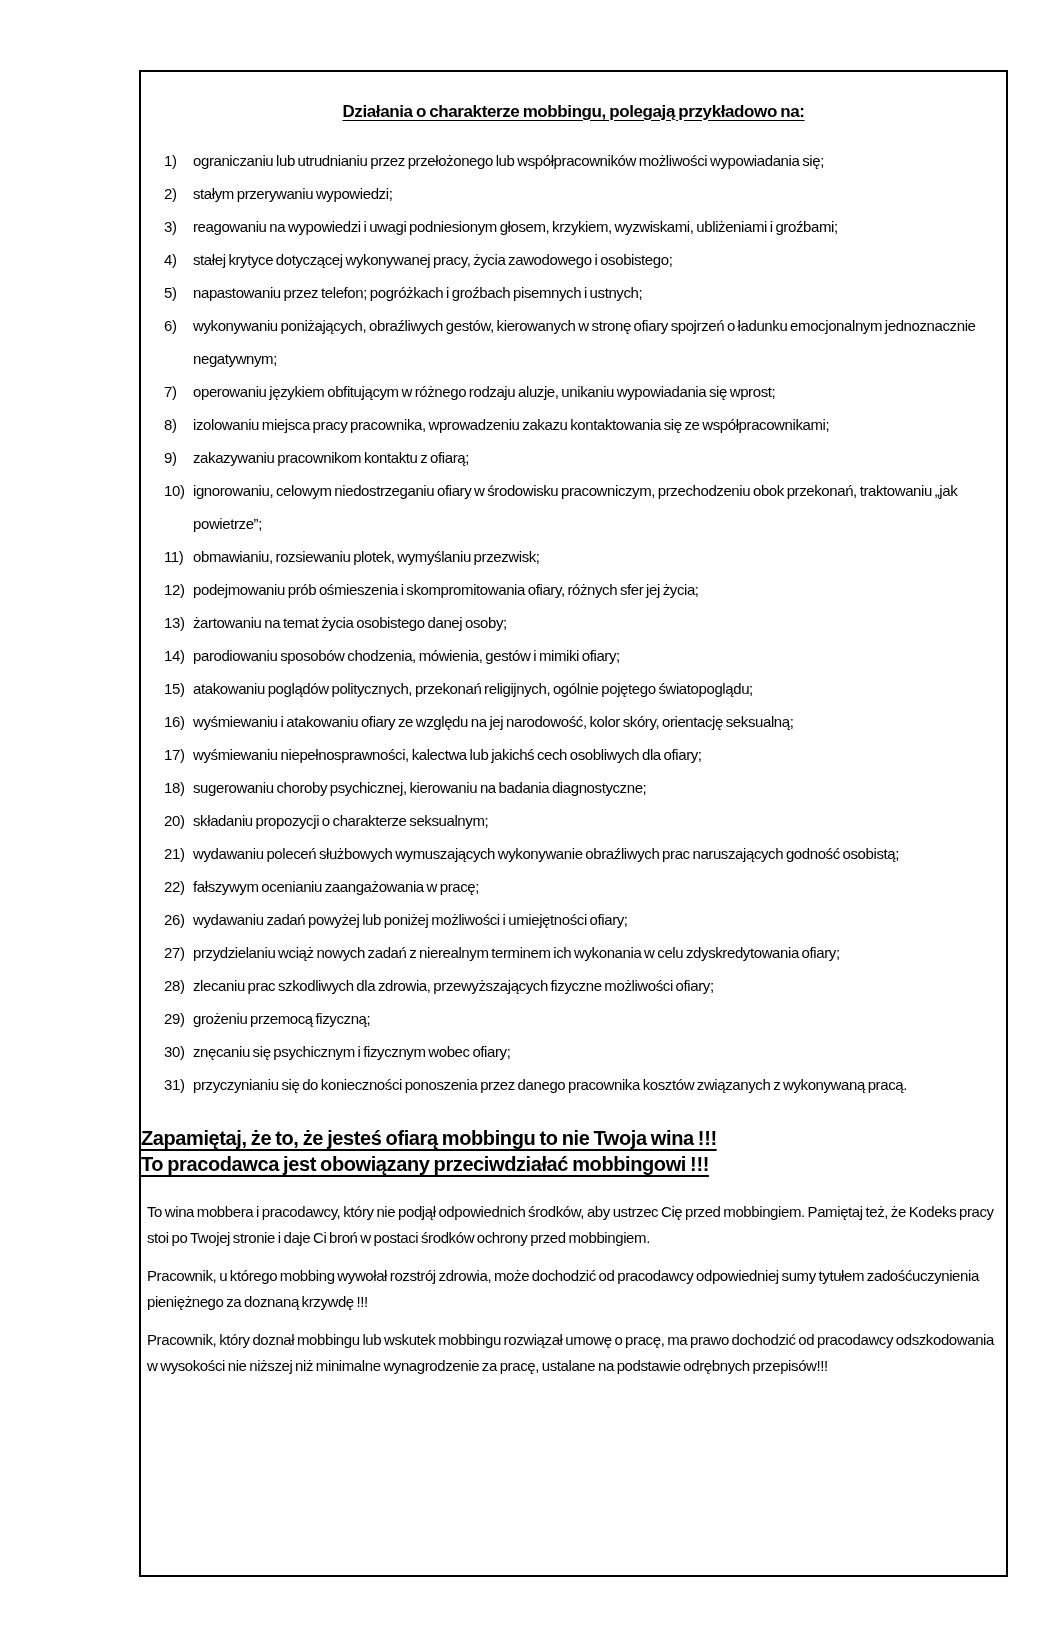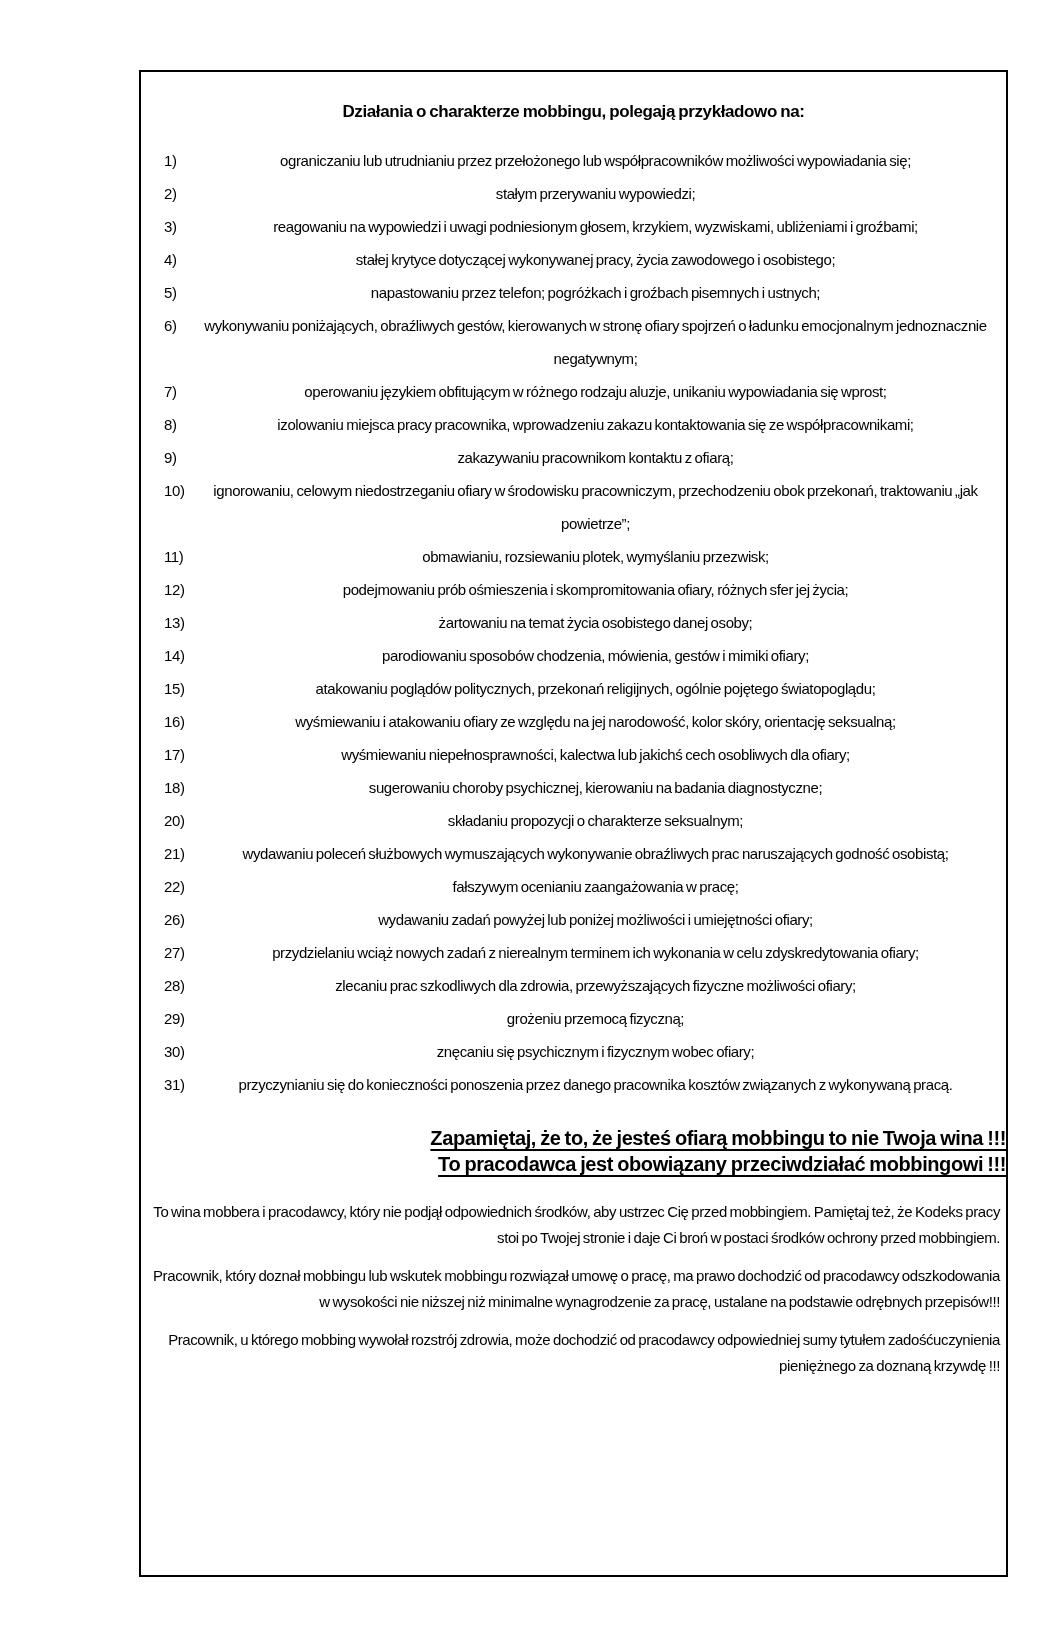--- a/index.html
+++ b/index.html
@@ -26,20 +26,21 @@
     height: 1507px;
     border: 2px solid #000000;
     box-sizing: border-box;
     padding-top: 28px;
     background: #ffffff;
   }
   .doc-title {
     text-align: center;
     font-size: 17px;
     font-weight: bold;
+    text-decoration: underline;
     text-underline-offset: 3px;
     margin: 0 0 14px 0;
     line-height: 24px;
   }
   ul.mobbing-list {
     list-style: none;
     margin: 0;
     padding: 6px 8px 0 23px;
   }
   ul.mobbing-list li {
@@ -47,42 +48,41 @@
     align-items: flex-start;
     line-height: 33px;
     font-size: 15px;
   }
   ul.mobbing-list .num {
     flex: 0 0 29px;
     white-space: nowrap;
   }
   ul.mobbing-list .txt {
     flex: 1 1 auto;
-    text-align: center;
   }
   .highlight {
-    text-align: right;
+    text-align: left;
     font-weight: bold;
     font-size: 20px;
     text-decoration: underline;
     text-underline-offset: 4px;
     line-height: 26px;
     margin: 0;
   }
   .highlight.first { margin-top: 24px; }
   .highlight.second { }
   .bottom-paragraphs {
     padding: 0 6px;
     margin-top: 22px;
   }
   .bottom-paragraphs p {
     font-size: 15px;
     line-height: 26px;
     margin: 0 0 12px 0;
-    text-align: right;
+    text-align: left;
   }
 </style>
 </head>
 <body>
 
 <div class="page">
   <div class="doc-frame">
 
     <div class="doc-title">Działania o charakterze mobbingu, polegają przykładowo na:</div>
 
@@ -195,18 +195,18 @@
           <span class="num">31)</span>
           <span class="txt">przyczynianiu się do konieczności ponoszenia przez danego pracownika kosztów związanych z wykonywaną pracą.</span>
         </li>
     </ul>
 
     <div class="highlight first">Zapamiętaj, że to, że jesteś ofiarą mobbingu to nie Twoja wina !!!</div>
     <div class="highlight second">To pracodawca jest obowiązany przeciwdziałać mobbingowi !!!</div>
 
     <div class="bottom-paragraphs">
       <p>To wina mobbera i pracodawcy, który nie podjął odpowiednich środków, aby ustrzec Cię przed mobbingiem. Pamiętaj też, że Kodeks pracy stoi po Twojej stronie i daje Ci broń w postaci środków ochrony przed mobbingiem.</p>
+      <p>Pracownik, u którego mobbing wywołał rozstrój zdrowia, może dochodzić od pracodawcy odpowiedniej sumy tytułem zadośćuczynienia pieniężnego za doznaną krzywdę !!!</p>
       <p>Pracownik, który doznał mobbingu lub wskutek mobbingu rozwiązał umowę o pracę, ma prawo dochodzić od pracodawcy odszkodowania w wysokości nie niższej niż minimalne wynagrodzenie za pracę, ustalane na podstawie odrębnych przepisów!!!</p>
-      <p>Pracownik, u którego mobbing wywołał rozstrój zdrowia, może dochodzić od pracodawcy odpowiedniej sumy tytułem zadośćuczynienia pieniężnego za doznaną krzywdę !!!</p>
     </div>
 
   </div>
 </div>
 
 </body></html>

